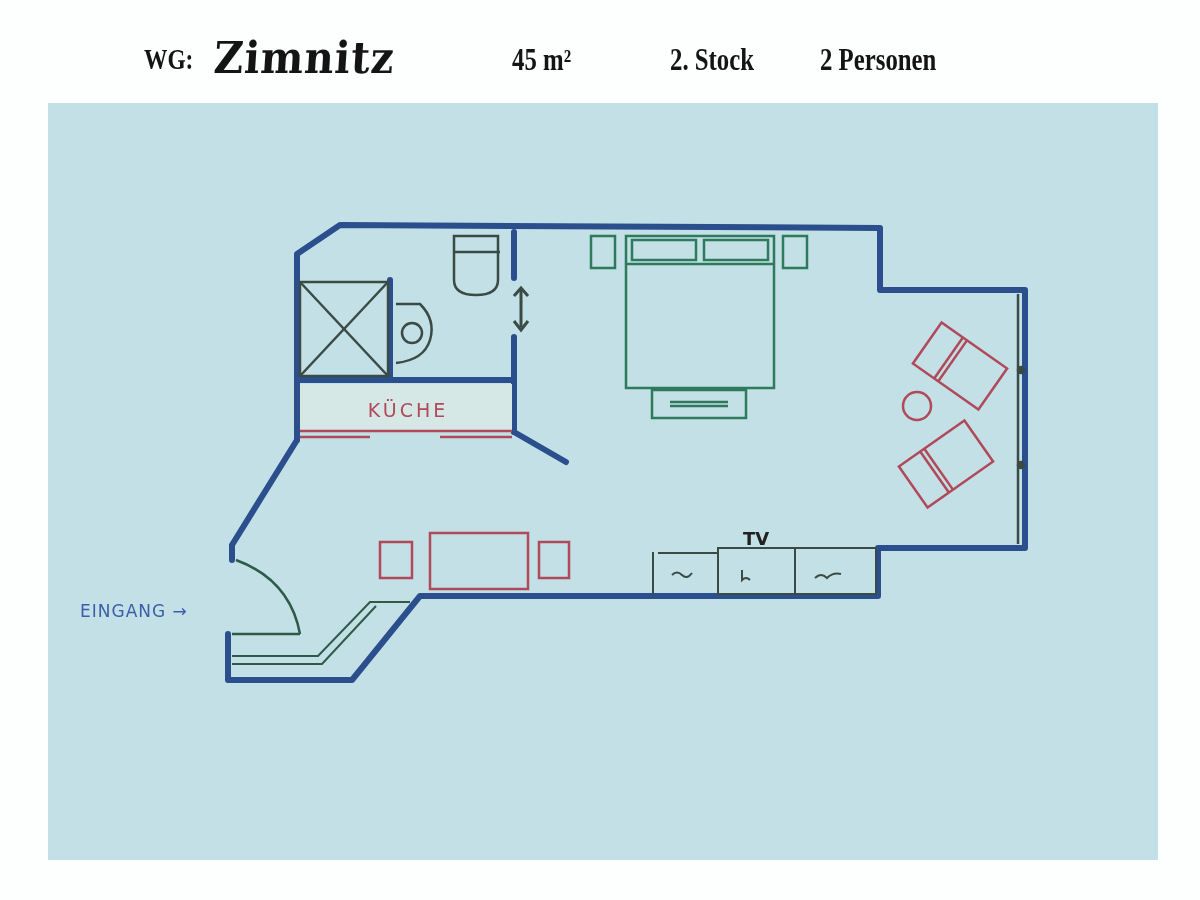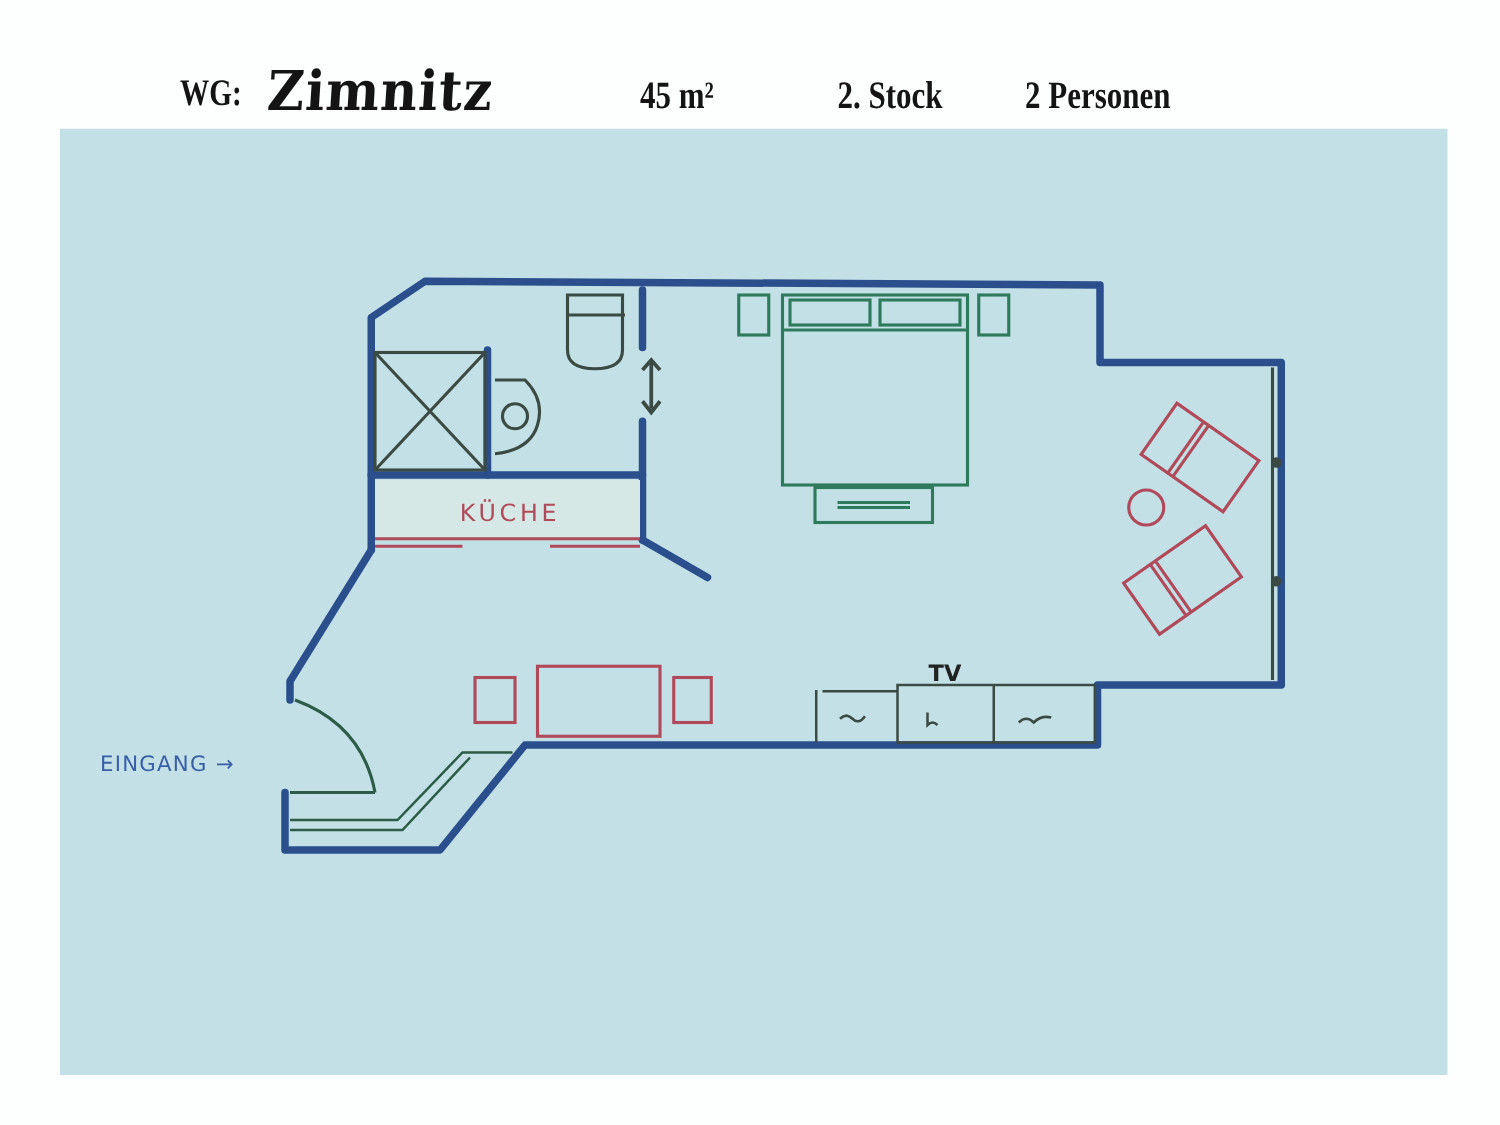--- a/index.html
+++ b/index.html
@@ -3,21 +3,21 @@
 <meta charset="utf-8">
 <style>
   html, body { margin: 0; padding: 0; }
   body {
     width: 1200px; height: 900px; overflow: hidden;
     background: #fdfefe;
     font-family: "Liberation Serif", "DejaVu Serif", serif;
     position: relative;
   }
   .header {
-    position: absolute; top: 28px; left: 0; width: 1152px; height: 70px; margin-top: 16px;
+    position: absolute; top: 28px; left: 0; width: 1152px; height: 70px;
   }
   .header span { position: absolute; top: 14px; color: #141414; font-weight: bold; }
   .h-wg { left: 144px; font-size: 30px; font-family: "Liberation Serif", serif; transform: scaleX(0.78); transform-origin: left; }
   .h-name {
     left: 214px; top: 4px !important; font-size: 44px; font-family: "DejaVu Serif", serif;
     letter-spacing: 1px; transform: scaleX(0.92) skewX(-4deg); transform-origin: left;
   }
   .h-area { left: 512px; font-size: 31px; transform: scaleX(0.8); transform-origin: left; }
   .h-floor { left: 670px; font-size: 31px; transform: scaleX(0.8); transform-origin: left; }
   .h-persons { left: 820px; font-size: 31px; transform: scaleX(0.8); transform-origin: left; }

